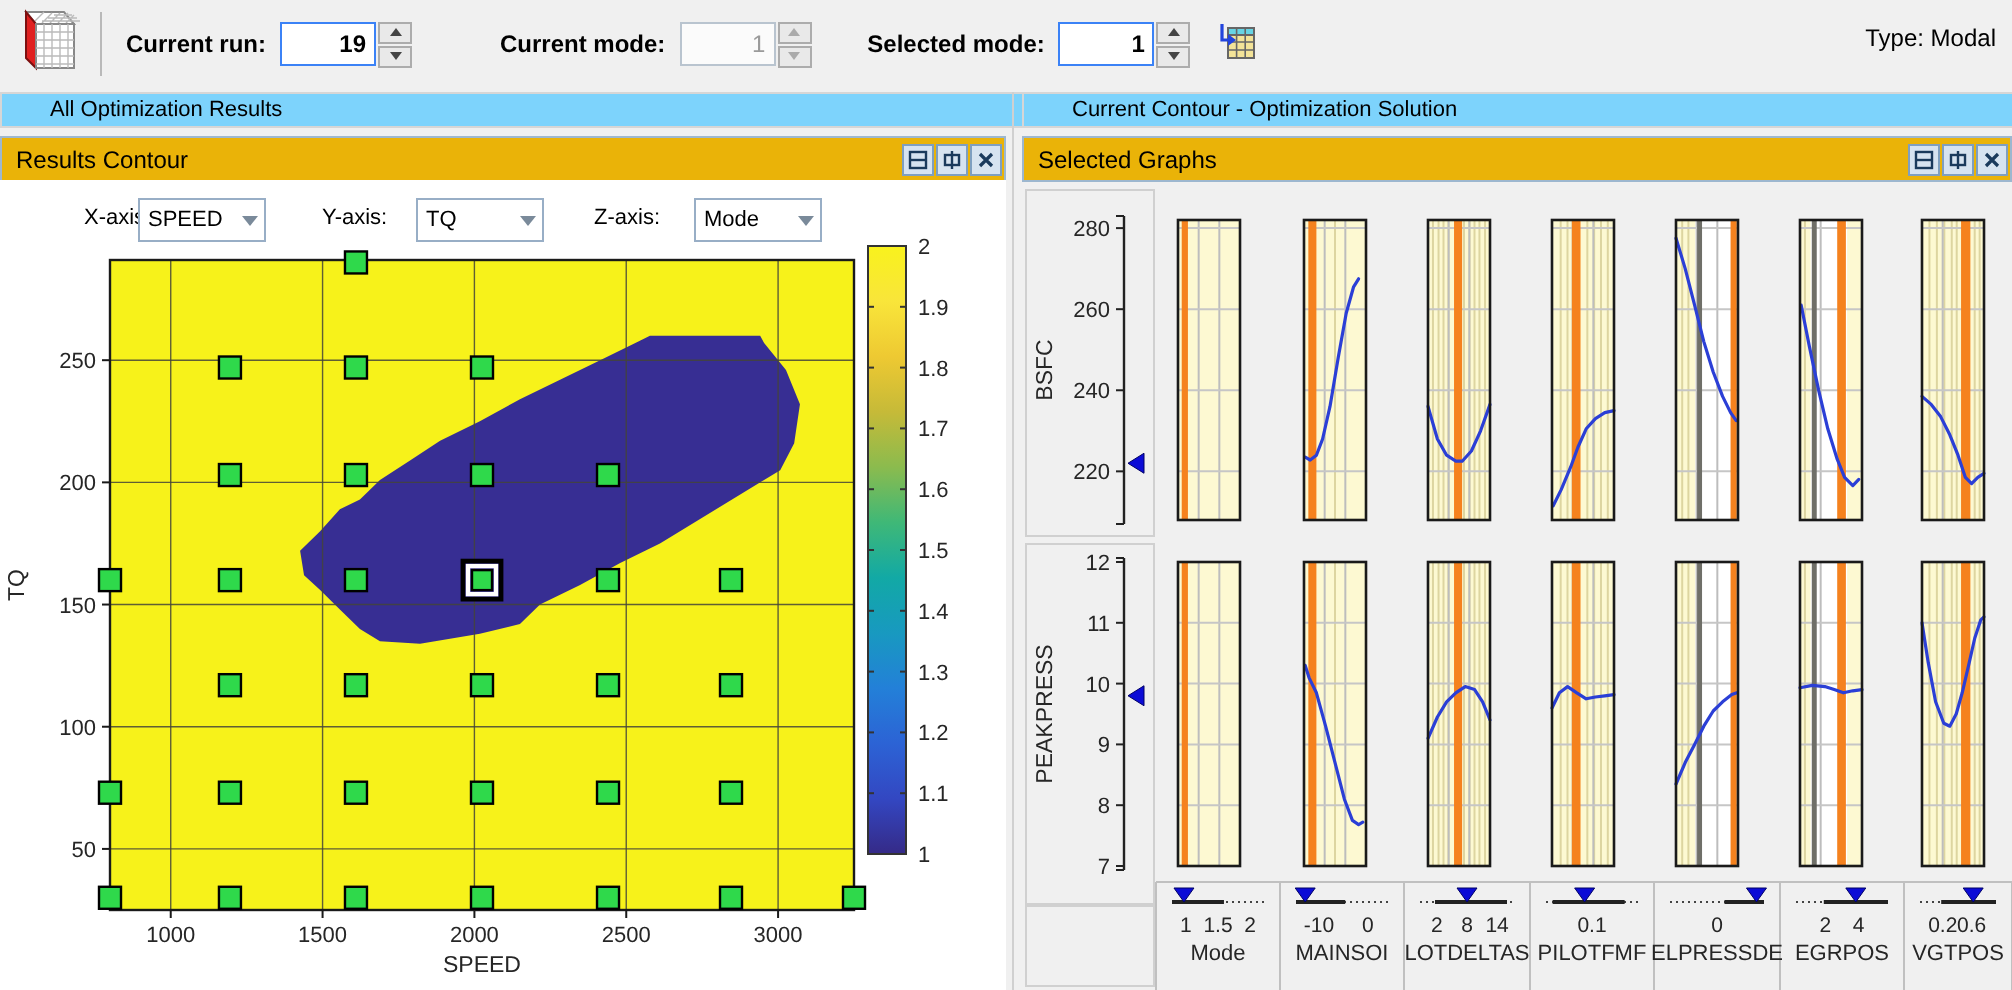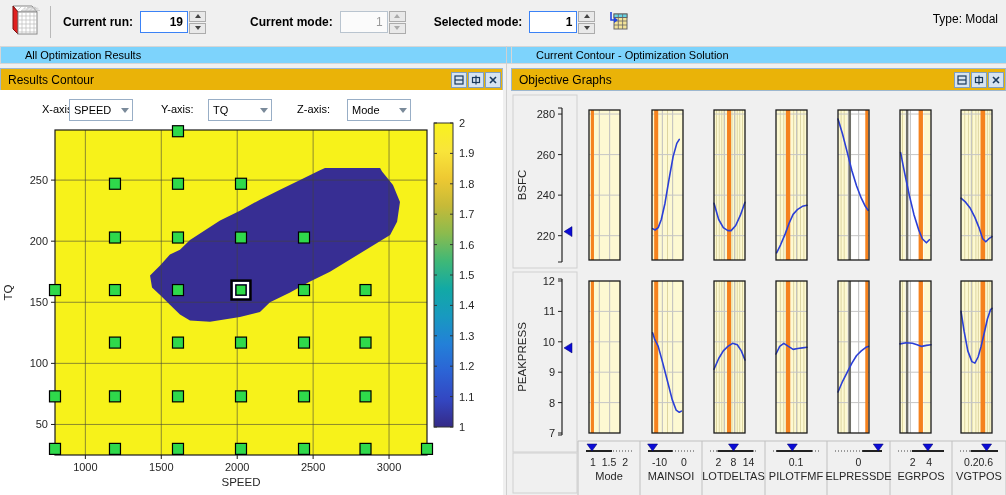--- a/index.html
+++ b/index.html
@@ -137,21 +137,21 @@
         <line x1="5" y1="0.5" x2="5" y2="9.5" stroke="#1a3a5c" stroke-width="1.2"></line>
       </svg>
     </span>
   <span class="wb">
     <svg width="10" height="10">
         <path d="M2 2 L8 8 M8 2 L2 8" stroke="#1a3a5c" stroke-width="1.6"></path>
       </svg>
     </span>
 </div>
 <div class="title-bar tb-right">
-  <span class="title-text">Objective Graphs</span>
+  <span class="title-text">Selected Graphs</span>
   <span class="wb">
     <svg width="10" height="10">
         <rect x="1" y="1" width="8" height="8" fill="none" stroke="#1a3a5c" stroke-width="1.2"></rect>
         <line x1="1" y1="5" x2="9" y2="5" stroke="#1a3a5c" stroke-width="1.2"></line>
       </svg>
     </span>
   <span class="wb">
     <svg width="10" height="10">
         <rect x="1.5" y="2.5" width="7" height="5" fill="none" stroke="#1a3a5c" stroke-width="1.2"></rect>
         <line x1="5" y1="0.5" x2="5" y2="9.5" stroke="#1a3a5c" stroke-width="1.2"></line>

